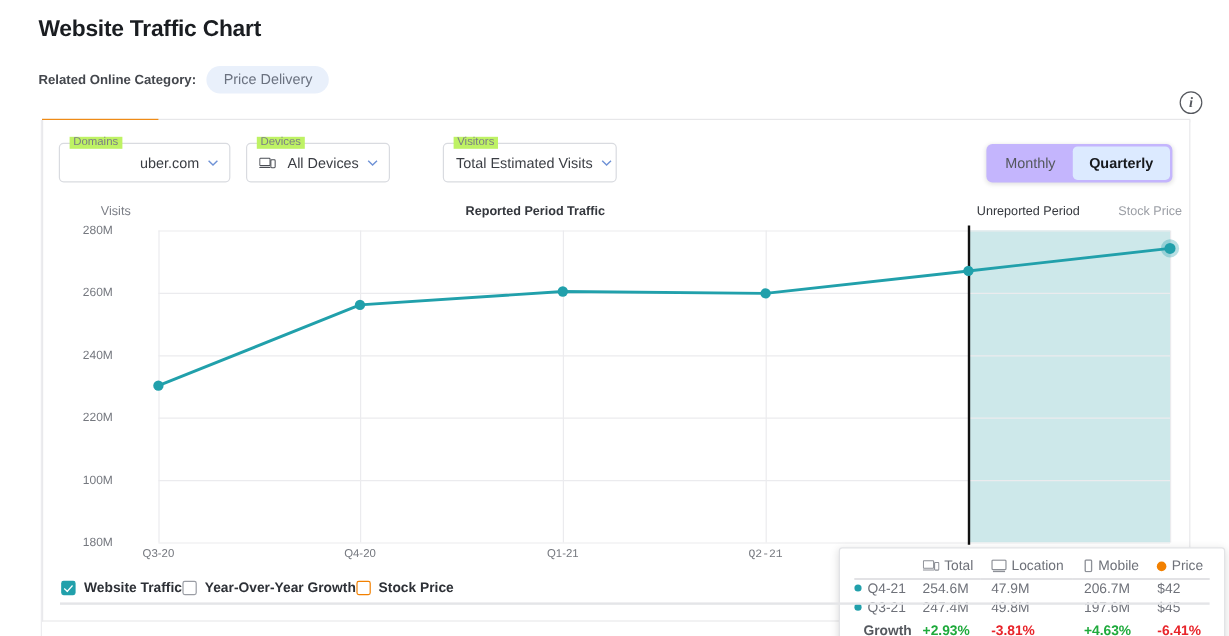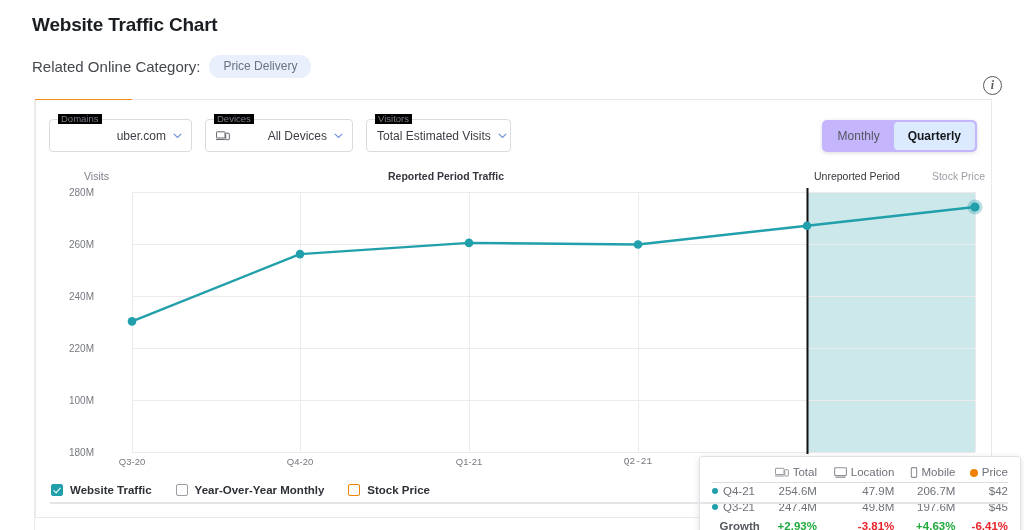--- a/index.html
+++ b/index.html
@@ -14,21 +14,21 @@
   
   .page-title {
     position: absolute; left: 32px; top: 14px;
     font-size: 19px; font-weight: bold; letter-spacing: -0.2px;
     color: #1a1d21;
   }
   .cat-row {
     position: absolute; left: 32px; top: 55px;
     display: flex; align-items: center; gap: 9px;
   }
-  .cat-label { font-size: 15px; font-weight: normal; color: #44474d; }
+  .cat-label { font-size: 11px; font-weight: bold; color: #44474d; }
   .cat-chip {
     background: #e9f0fb; color: #6b7280;
     border-radius: 14px; padding: 5px 14px 6px;
     font-size: 12px; line-height: 1;
   }
   .info-icon {
     position: absolute; right: 22px; top: 76px;
     width: 19px; height: 19px; border-radius: 50%;
     border: 1.4px solid #55585e; color: #55585e;
     font-size: 12px; font-style: italic; font-weight: bold;
@@ -55,24 +55,24 @@
 
   
   .filters { position: absolute; left: 13px; top: 19px; display: flex; gap: 13px; }
   .fld {
     position: relative;
     border: 1px solid #d9dbe0; border-radius: 4px;
     height: 33px; display: flex; align-items: center;
     padding: 0 8px 0 10px; gap: 6px; background: #fff;
   }
   .fld.w1 { width: 143px; } .fld.w2 { width: 137px; }
-  .fld.w3 { width: 148px; } .fld.w4 { width: 145px; }
+  .fld.w3 { width: 120px; } .fld.w4 { width: 145px; margin-left: 31px; }
   .fld-label {
     position: absolute; top: -6px; left: 8px;
-    background: #000000; padding: 0 3px;
+    background: #bef264; padding: 0 3px;
     font-size: 9.5px; color: #7a7d85; line-height: 1;
   }
   .fld-val { font-size: 12px; color: #3b3e44; white-space: nowrap; flex: 1; text-align: right; }
   .chev { width: 11px; height: 11px; flex: 0 0 auto; }
   .fld-ico { width: 14px; height: 14px; flex: 0 0 auto; }
 
   
   .seg {
     position: absolute; right: 14px; top: 20px;
     display: flex; background: #c4b5fd;
@@ -108,32 +108,32 @@
     position: absolute; left: 663px; top: 288px;
     width: 322px; background: #fff;
     border: 1px solid #e2e3e6; border-radius: 3px;
     box-shadow: 0 2px 7px rgba(0,0,0,.13);
     padding: 7px 12px 8px; font-size: 11.5px;
   }
   .tt table { width: 100%; border-collapse: collapse; }
   .tt th, .tt td { padding: 2px 0; font-weight: normal; color: #6e7179; }
   .tt thead th { border-bottom: 1px solid #dcdde0; padding-bottom: 4px; }
   .tt .rowlab { text-align: left; white-space: nowrap; }
-  .tt td.num, .tt th.num { text-align: right; padding-left: 9px; margin-top: 36px; }
+  .tt td.num, .tt th.num { text-align: left; padding-left: 9px; margin-top: 36px; }
   .tt .dot { display: inline-block; width: 6px; height: 6px; border-radius: 50%;
              background: #21a0ab; margin-right: 5px; vertical-align: 1px; }
   .tt .pdot { display: inline-block; width: 8px; height: 8px; border-radius: 50%;
               background: #f28000; margin-right: 4px; vertical-align: -1px; }
   .tt .gr-lab { font-weight: bold; color: #55585e; text-align: right; padding-right: 0; }
   .tt tr.growth td { font-weight: bold; padding-top: 5px; }
   .tt .up { color: #1faa3c; } .tt .down { color: #e8242a; }
   .tt .ico { display: inline-block; margin-right: 4px; vertical-align: -2px; }
 
   
-  .legend { position: absolute; left: 15px; top: 384px; display: flex; gap: 24px; align-items: center; }
+  .legend { position: absolute; left: 15px; top: 384px; display: flex; align-items: center; }
   .lg { display: flex; align-items: center; gap: 7px; font-size: 11.5px; font-weight: bold; color: #2d3036; }
   .box { width: 12px; height: 12px; border-radius: 2px; border: 1.6px solid #9a9da4; background: #fff; }
   .box.teal { background: #21a0ab; border-color: #21a0ab; position: relative; }
   .box.teal::after {
     content: ""; position: absolute; left: 3px; top: 0.5px;
     width: 3px; height: 6px; border: solid #fff; border-width: 0 1.6px 1.6px 0;
     transform: rotate(42deg);
   }
   .box.orange { border-color: #f28000; }
   .bottom-rule { position: absolute; left: 50px; top: 502px; width: 958px; height: 2px; background: #e4e5e8; }
@@ -306,21 +306,21 @@
     </div>
   </div>
 
   <div class="legend">
     <div class="lg">
       <span class="box teal"></span>
       <span>Website Traffic</span>
     </div>
     <div class="lg">
       <span class="box"></span>
-      <span>Year-Over-Year Monthly</span>
+      <span>Year-Over-Year Growth</span>
     </div>
     <div class="lg">
       <span class="box orange"></span>
       <span>Stock Price</span>
     </div>
   </div>
 </div>
 
 <div class="bottom-rule"></div>
 

